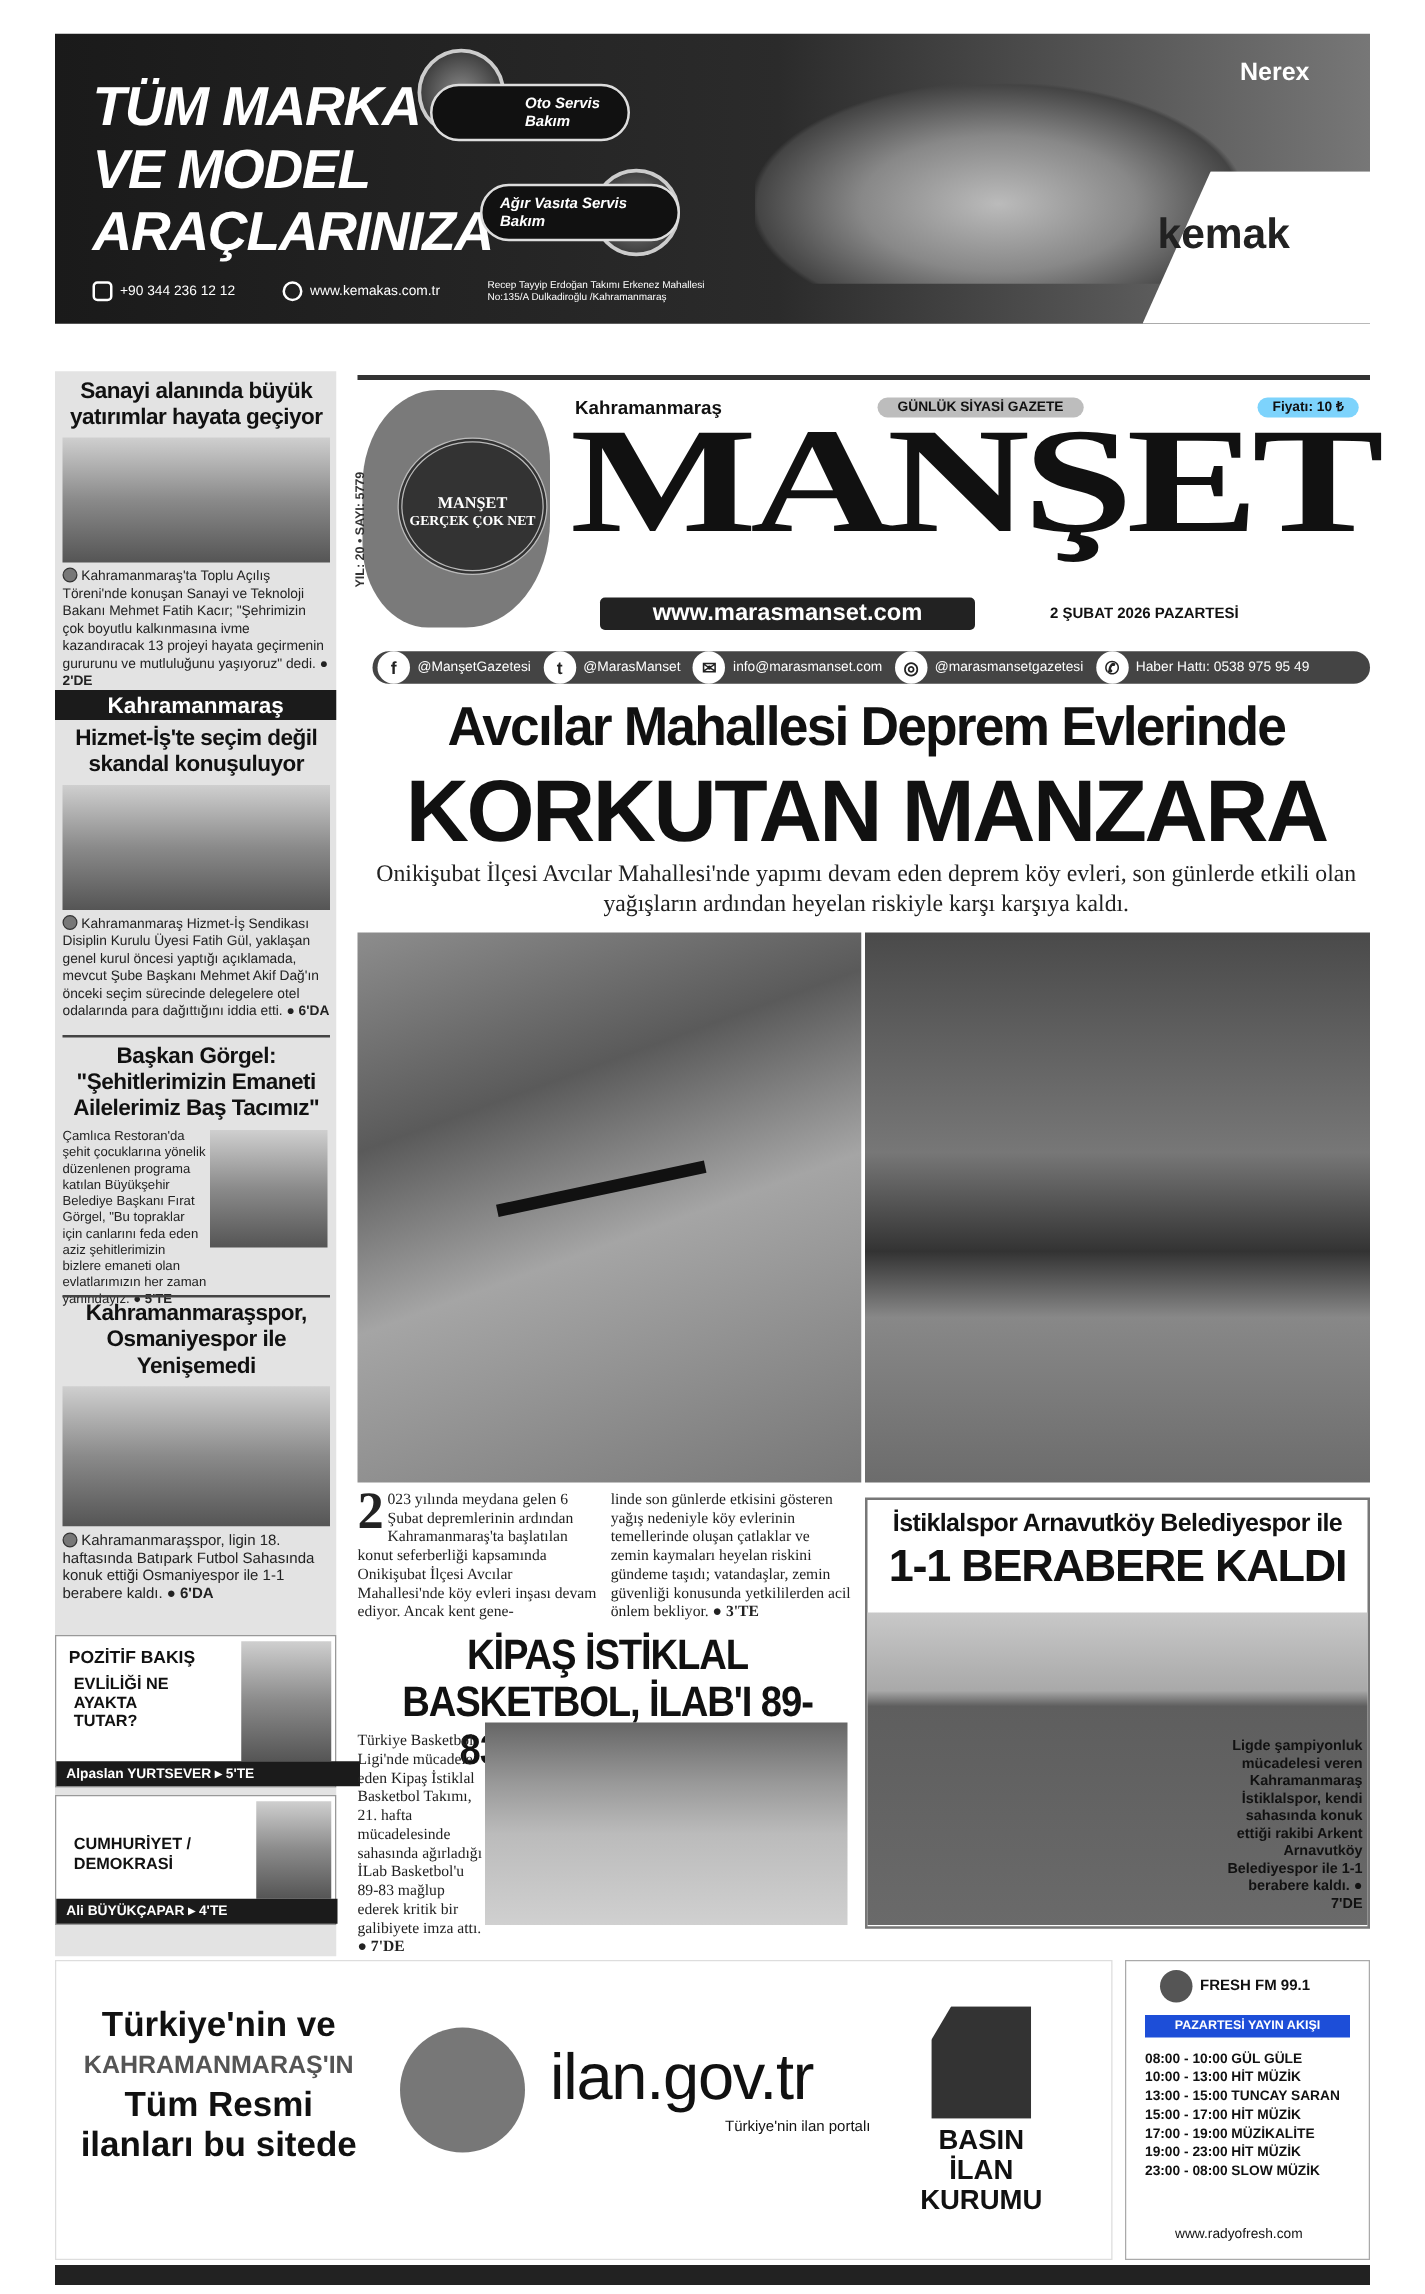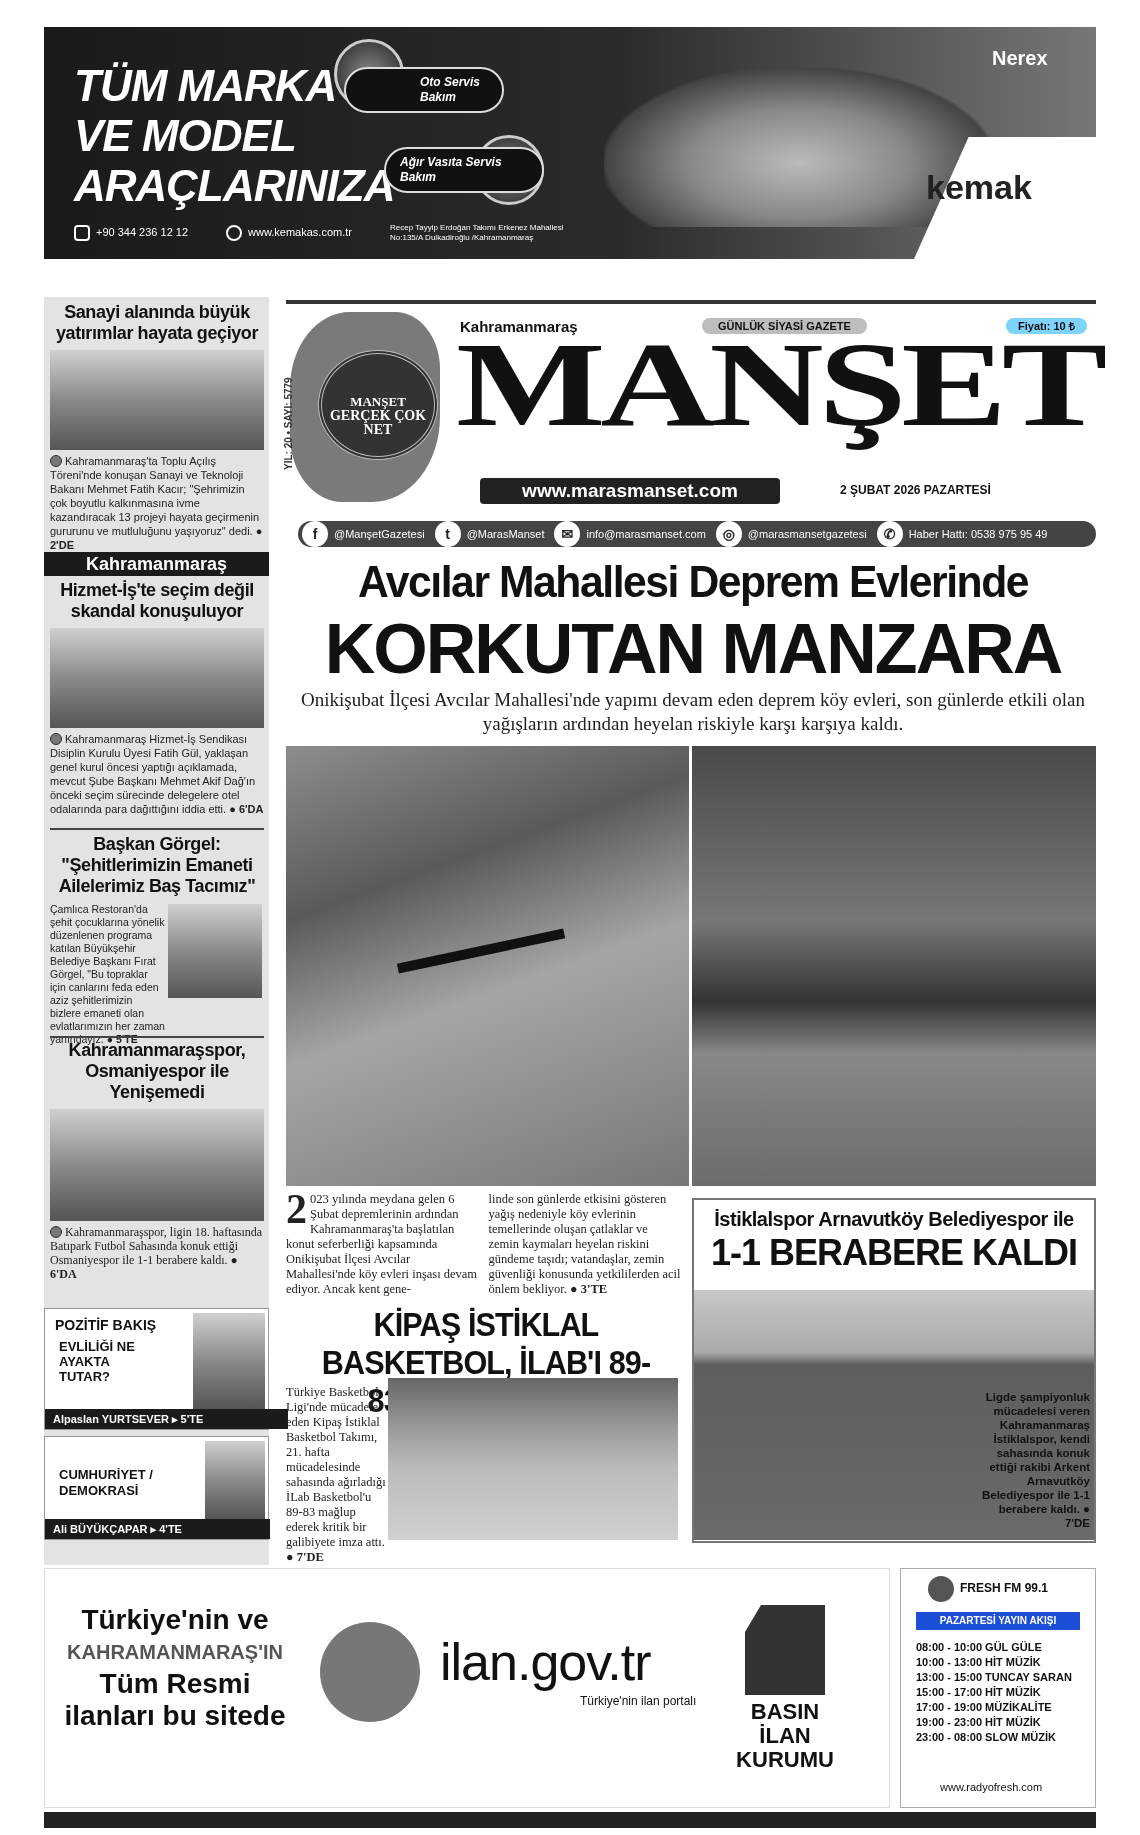--- a/index.html
+++ b/index.html
@@ -118,40 +118,40 @@
 <div class="abs" style="left:50px;top:834px;width:214px">
   <div class="lh">Başkan Görgel: "Şehitlerimizin Emaneti Ailelerimiz Baş Tacımız"</div>
   <div class="photo abs" style="left:118px;top:70px;width:94px;height:94px"></div>
   <div class="lp" style="margin-top:6px;padding-right:98px;font-size:10.5px;line-height:13px"><span>Çamlıca Restoran'da şehit çocuklarına yönelik düzenlenen programa katılan Büyükşehir Belediye Başkanı Fırat Görgel, "Bu topraklar için canlarını feda eden aziz şehitlerimizin bizlere emaneti olan evlatlarımızın her zaman yanındayız.</span> <span class="ref">● 5'TE</span></div>
 </div>
 
 <div class="abs rule" style="left:50px;top:1036px;width:214px"></div>
 <div class="abs" style="left:50px;top:1040px;width:214px">
   <div class="lh">Kahramanmaraşspor, Osmaniyespor ile Yenişemedi</div>
   <div class="photo" style="height:112px;margin:6px 0 4px"></div>
-  <div class="lp" style="font-family:Liberation Serif, serif;font-size:12px"><span class="dot"></span><span>Kahramanmaraşspor, ligin 18. haftasında Batıpark Futbol Sahasında konuk ettiği Osmaniyespor ile 1-1 berabere kaldı.</span> <span class="ref">● 6'DA</span></div>
+  <div class="lp" style="font-family:Liberation Sans, sans-serif;font-size:12px"><span class="dot"></span><span>Kahramanmaraşspor, ligin 18. haftasında Batıpark Futbol Sahasında konuk ettiği Osmaniyespor ile 1-1 berabere kaldı.</span> <span class="ref">● 6'DA</span></div>
 </div>
 
 <div class="abs opbox" style="left:44px;top:1308px;width:225px;height:122px">
   <div class="abs" style="left:10px;top:8px;font:bold 14px/16px 'Liberation Sans',sans-serif">POZİTİF BAKIŞ</div>
   <div class="abs" style="left:14px;top:30px;width:100px;font:bold 13px/15px 'Liberation Sans',sans-serif">EVLİLİĞİ NE AYAKTA TUTAR?</div>
   <div class="abs photo" style="left:148px;top:4px;width:72px;height:96px"></div>
   <div class="abs op-bar" style="left:0;top:100px;width:243px"><span>Alpaslan YURTSEVER</span> ▸ <span>5'TE</span></div>
 </div>
 
 <div class="abs opbox" style="left:44px;top:1436px;width:225px;height:104px">
   <div class="abs" style="left:14px;top:30px;width:110px;font:bold 13px/16px 'Liberation Sans',sans-serif">CUMHURİYET / DEMOKRASİ</div>
   <div class="abs photo" style="left:160px;top:4px;width:60px;height:78px"></div>
   <div class="abs op-bar" style="left:0;top:82px;width:225px"><span>Ali BÜYÜKÇAPAR</span> ▸ <span>4'TE</span></div>
 </div>
 
 <div class="abs mast-top"></div>
 <div class="abs mapblob"></div>
 <div class="abs stamp"></div>
-<div class="abs stamp-t"><span>MANŞET</span><br><span style="font-size:14px">GERÇEK ÇOK NET</span></div>
+<div class="abs stamp-t"><span>MANŞET</span><br><span style="font-size:11px">GERÇEK ÇOK NET</span></div>
 <div class="abs yil" style="top:470px">YIL: 20 • SAYI: 5779</div>
 <div class="abs city">Kahramanmaraş</div>
 <div class="abs daily">GÜNLÜK SİYASİ GAZETE</div>
 <div class="abs price">Fiyatı: 10 ₺</div>
 <div class="abs brand">MANŞET</div>
 <div class="abs url">www.marasmanset.com</div>
 <div class="abs date">2 ŞUBAT 2026  PAZARTESİ</div>
 
 <div class="abs social">
   <div class="soc">

